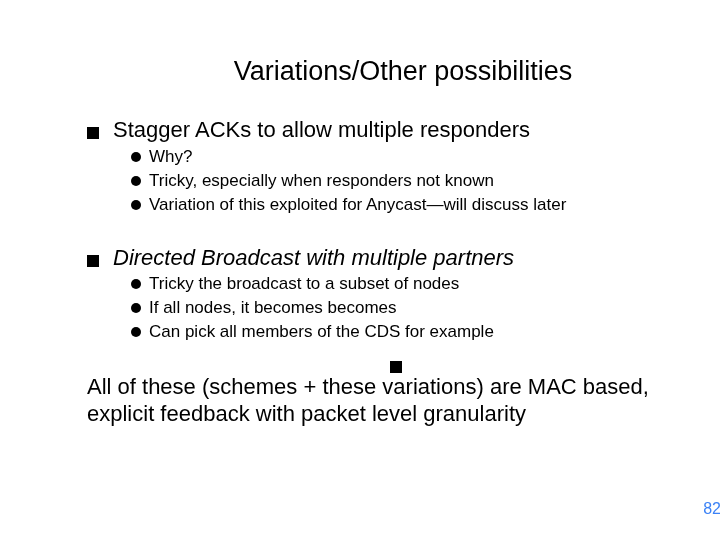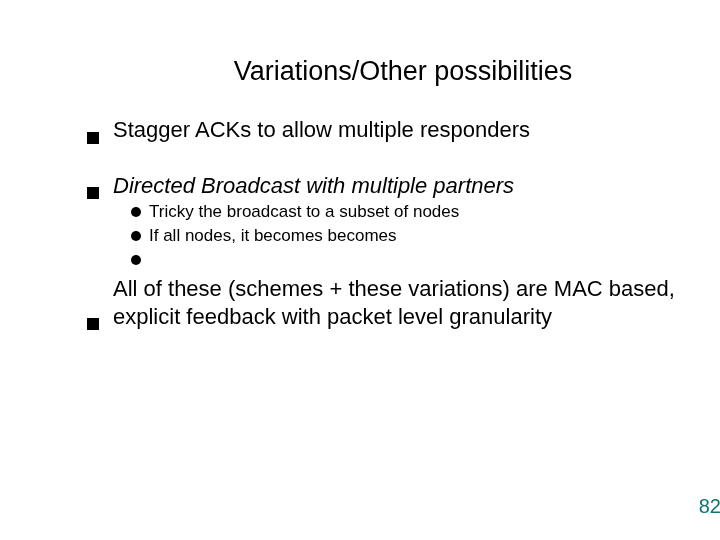--- a/index.html
+++ b/index.html
@@ -30,29 +30,30 @@
     color: #000000;
   }
   .body {
     position: absolute;
     top: 116px;
     left: 44px;
     right: 44px;
   }
   .top-item {
     display: flex;
-    align-items: flex-end;
+    align-items: center;
     margin-top: 0;
   }
   .top-item.spaced {
     margin-top: 28px;
     font-style: italic;
   }
   .top-item.tight {
     margin-top: 10px;
+    flex-direction: column;
   }
   .square-bullet {
     width: 12px;
     height: 12px;
     background: #000000;
     flex: 0 0 auto;
     margin-top: 7px;
     margin-right: 14px;
   }
   .top-text {
@@ -78,53 +79,68 @@
     margin-right: 8px;
   }
   .sub-text {
     font-size: 17px;
     line-height: 1.3;
   }
   .page-number {
     position: absolute;
     bottom: 22px;
     right: 42px;
-    font-size: 20px;
-    color: #0f766e;
+    font-size: 16px;
+    color: #3b82f6;
   }
 </style>
 </head>
 <body>
 
 <div class="slide">
 
   <div class="title">Variations/Other possibilities</div>
 
   <div class="body">
 
     <div class="top-item">
       <div class="square-bullet"></div>
       <div class="top-text">Stagger ACKs to allow multiple responders</div>
+    </div>
+    <div class="sub-list">
+      <div class="sub-item">
+        <div class="round-bullet"></div>
+        <div class="sub-text">Why?</div>
+      </div>
+      <div class="sub-item">
+        <div class="round-bullet"></div>
+        <div class="sub-text">Tricky, especially when responders not known</div>
+      </div>
+      <div class="sub-item">
+        <div class="round-bullet"></div>
+        <div class="sub-text">Variation of this exploited for Anycast—will discuss later</div>
+      </div>
     </div>
 
     <div class="top-item spaced">
       <div class="square-bullet"></div>
       <div class="top-text">Directed Broadcast with multiple partners</div>
     </div>
     <div class="sub-list">
       <div class="sub-item">
         <div class="round-bullet"></div>
         <div class="sub-text">Tricky the broadcast to a subset of nodes</div>
       </div>
       <div class="sub-item">
         <div class="round-bullet"></div>
         <div class="sub-text">If all nodes, it becomes becomes</div>
       </div>
       <div class="sub-item">
         <div class="round-bullet"></div>
+        <div class="sub-text">Can pick all members of the CDS for example</div>
       </div>
     </div>
 
     <div class="top-item tight">
       <div class="square-bullet"></div>
       <div class="top-text">All of these (schemes + these variations) are MAC based, explicit feedback with packet level granularity</div>
     </div>
 
   </div>
 

